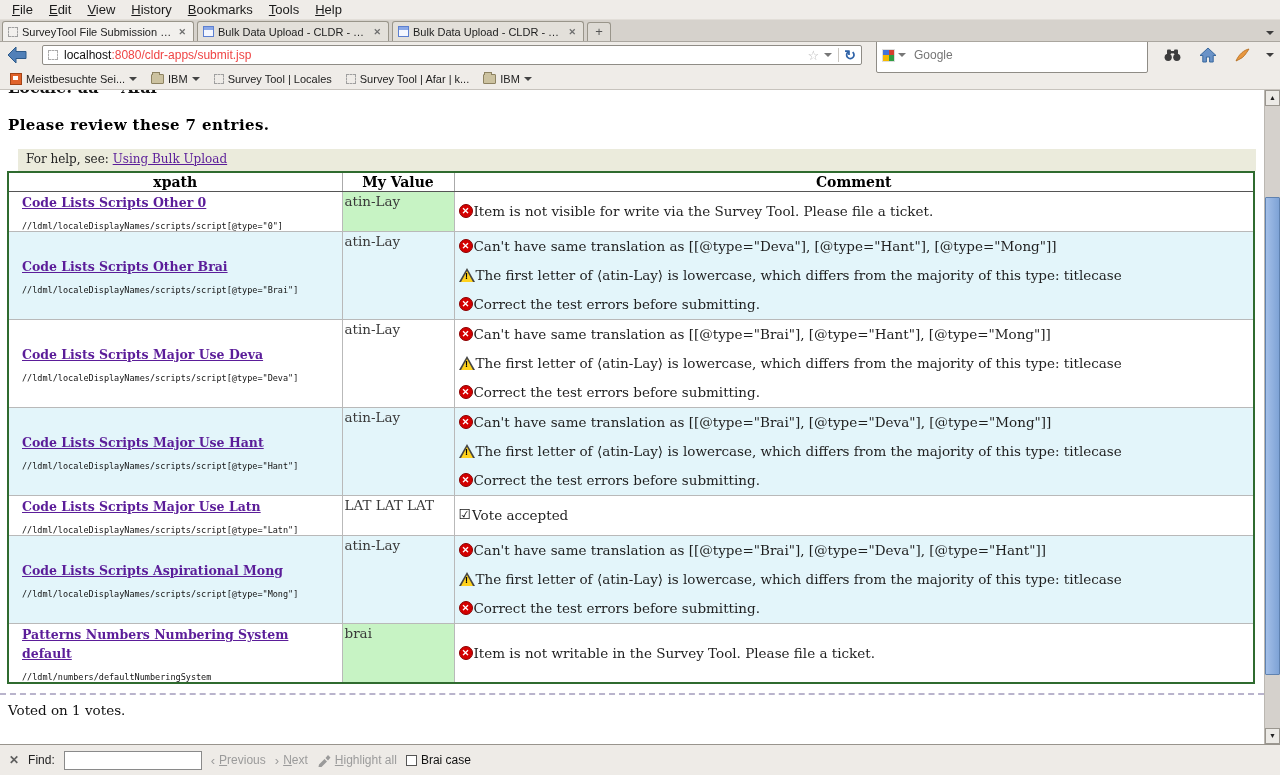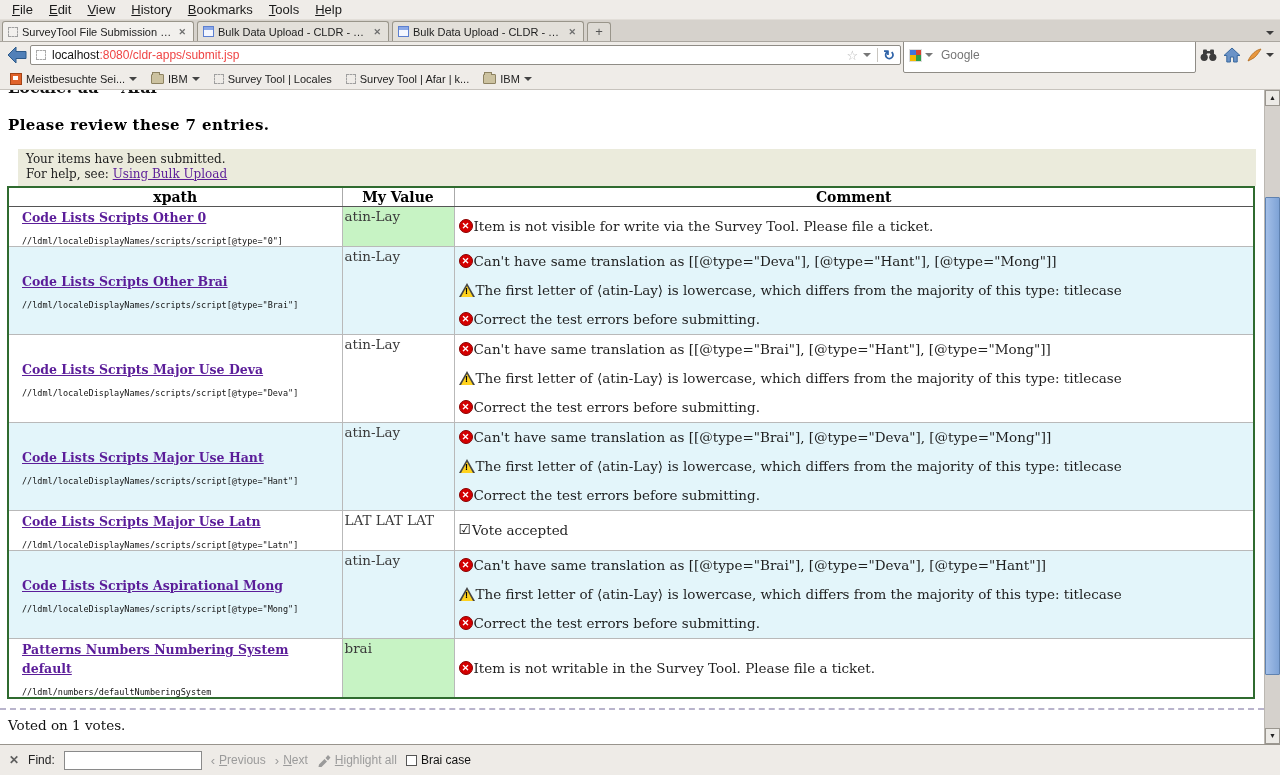--- a/index.html
+++ b/index.html
@@ -14,31 +14,31 @@
 .tab{width:192px;height:20px;background:#e3e0da;border:1px solid #99958a;border-bottom:none;border-radius:3px 3px 0 0;display:flex;align-items:center;padding:0 5px;margin-right:3px;font-size:11px;color:#222}
 .tab.active{background:#f2f0ed}
 .tab-title{flex:1;white-space:nowrap;overflow:hidden;text-overflow:ellipsis;margin:0 4px}
 .tab-close{color:#6e6e6e;font-size:9px;font-weight:bold;padding:0 2px}
 .fav-dashed{width:10px;height:10px;border:1px dashed #9f9f9f;flex:none;display:inline-block}
 .fav-page{width:11px;height:11px;border:1px solid #5c7fd0;background:linear-gradient(#8aa8e8 0 3px,#f4f7ff 3px);flex:none;display:inline-block}
 .newtab-btn{width:24px;height:19px;background:#dedbd5;border:1px solid #99958a;border-bottom:none;border-radius:3px 3px 0 0;text-align:center;font-size:13px;color:#555;line-height:17px}
 .caret{width:0;height:0;border-left:4px solid transparent;border-right:4px solid transparent;border-top:4px solid #3d3d3d;display:inline-block}
 .tab-overflow{position:absolute;right:6px;bottom:6px}
 
-.navbar{height:26px;background:#efece8;display:flex;align-items:center;padding:0 6px;gap:2px}
+.navbar{height:26px;background:#efece8;display:flex;align-items:center;padding:0 6px;gap:14px}
 .back-btn{flex:none;line-height:0}
 .urlbar{flex:1;height:20px;background:#fff;border:1px solid #8f8c86;border-radius:2px;display:flex;align-items:center;padding:0 5px;font-size:12px;min-width:0}
 .url-fav{width:10px;height:10px;border:1px dashed #aaa;flex:none;margin-right:6px}
 .url-host{color:#111}
 .url-path{color:#ef4444;white-space:nowrap;overflow:hidden}
 .url-spacer{flex:1}
 .star{color:#b8b8b8;font-size:13px;margin:0 2px}
 .url-caret{border-top-color:#777;margin:0 3px}
 .reload-seg{border-left:1px solid #c9c6c0;padding-left:5px;margin-left:3px;color:#2f63a8;font-weight:bold;font-size:14px;line-height:14px}
-.searchbar{width:293px;height:20px;background:#fff;border:1px solid #8f8c86;border-radius:2px;display:flex;align-items:center;padding:17px 5px;flex:none}
+.searchbar{width:272px;height:20px;background:#fff;border:1px solid #8f8c86;border-radius:2px;display:flex;align-items:center;padding:17px 5px;flex:none}
 .g-icon{width:13px;height:13px;display:grid;grid-template-columns:1fr 1fr;grid-template-rows:1fr 1fr;flex:none;border:1px solid #ddd}
 .g-icon i{display:block}
 .g1{background:#4273db}.g2{background:#d73f2e}.g3{background:#f7b900}.g4{background:#2f9e44}
 .search-input{border:none;outline:none;flex:1;font-size:12px;color:#999;margin-left:5px;background:transparent;min-width:0}
 .nav-ico{flex:none;line-height:0;padding:0 2px}
 
 .bookmarksbar{height:22px;background:#efece8;border-bottom:1px solid #c7c3bd;display:flex;align-items:center;padding-left:4px;font-size:11px;color:#222;gap:2px}
 .bm{display:flex;align-items:center;padding:1px 6px;gap:4px}
 .bm .caret{border-top-color:#444}
 .fav-history{width:12px;height:12px;background:#e0622a;border:1px solid #a34315;position:relative;flex:none}
@@ -193,21 +193,20 @@
     </span>
   </div>
 
 <div class="viewport">
   <div class="pagecontent">
     <div class="clip-head">
         <span>Locale: aa - 'Afar'</span>
       </div>
     <div class="review-heading">Please review these 7 entries.</div>
     <div class="notice">
-      <div>Your items have been submitted.</div>
       <div><span>For help, see: </span><a href="#">Using Bulk Upload</a></div>
     </div>
     <table class="review-table">
       <colgroup>
           <col style="width:334px">
           <col style="width:112px">
           <col>
         </colgroup>
       <thead>
         <tr>

